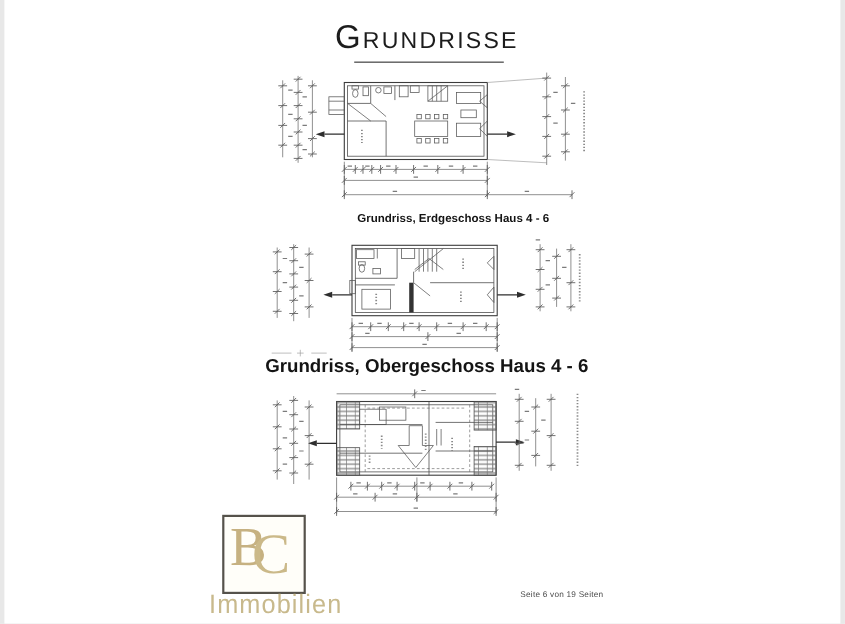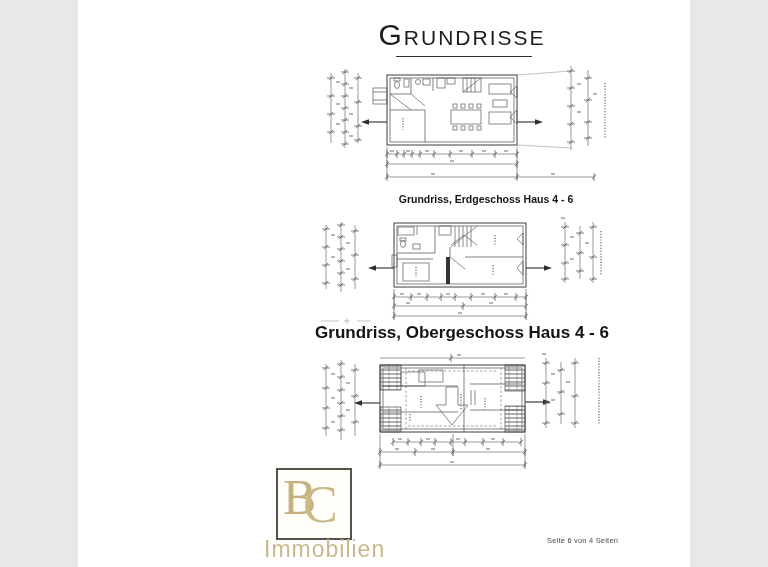--- a/index.html
+++ b/index.html
@@ -1,17 +1,17 @@
 <!DOCTYPE html>
 <html><head>
 <meta charset="utf-8">
 <style>
   html,body{margin:0;padding:0;background:#e8e8e8;}
   .page{
-    position:relative;width:612px;height:567px;background:#ffffff;
+    position:relative;width:760px;height:567px;background:#ffffff;
     font-family:"Liberation Sans",sans-serif;overflow:hidden;margin:0 auto;
   }
   .title{
     position:absolute;left:0;top:18px;width:768px;text-align:center;
     font-variant:small-caps;font-size:30px;letter-spacing:2px;color:#1c1c1c;
     font-weight:400;
   }
   .title-underline{
     position:absolute;left:318px;top:56px;width:136px;height:0;
     border-top:1.6px solid #2f2f2f;
@@ -487,15 +487,15 @@
   </svg>
 
   <div class="logo">
     <div class="logo-box">
       <span class="logo-b">B</span>
       <span class="logo-c">C</span>
     </div>
     <div class="logo-name">Immobilien</div>
   </div>
 
-  <div class="footer">Seite 6 von 4 Seiten</div>
+  <div class="footer">Seite 6 von 19 Seiten</div>
 
 </div>
 
 </body></html>

